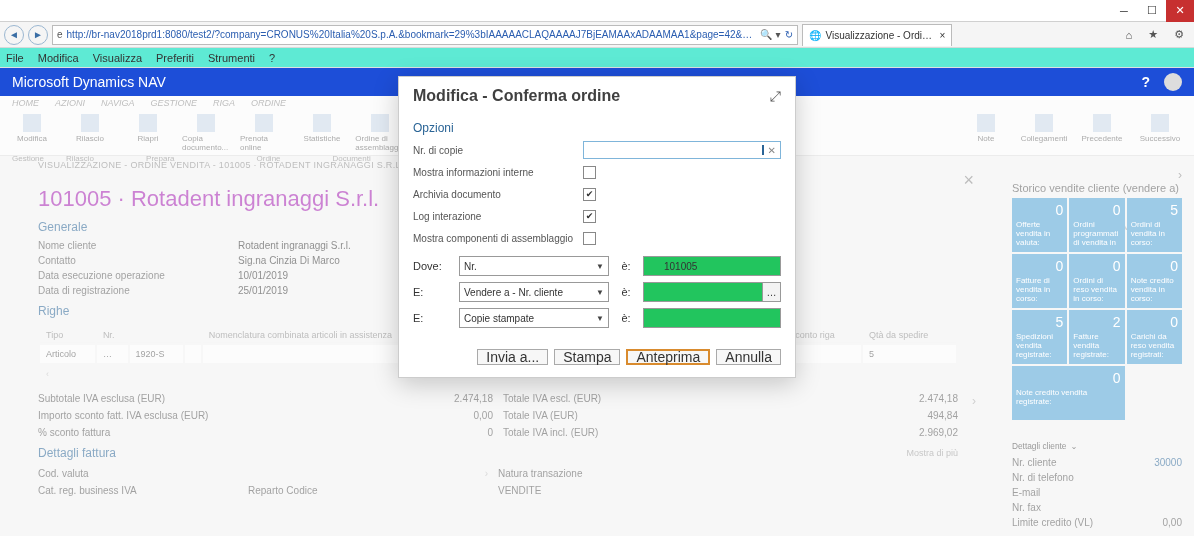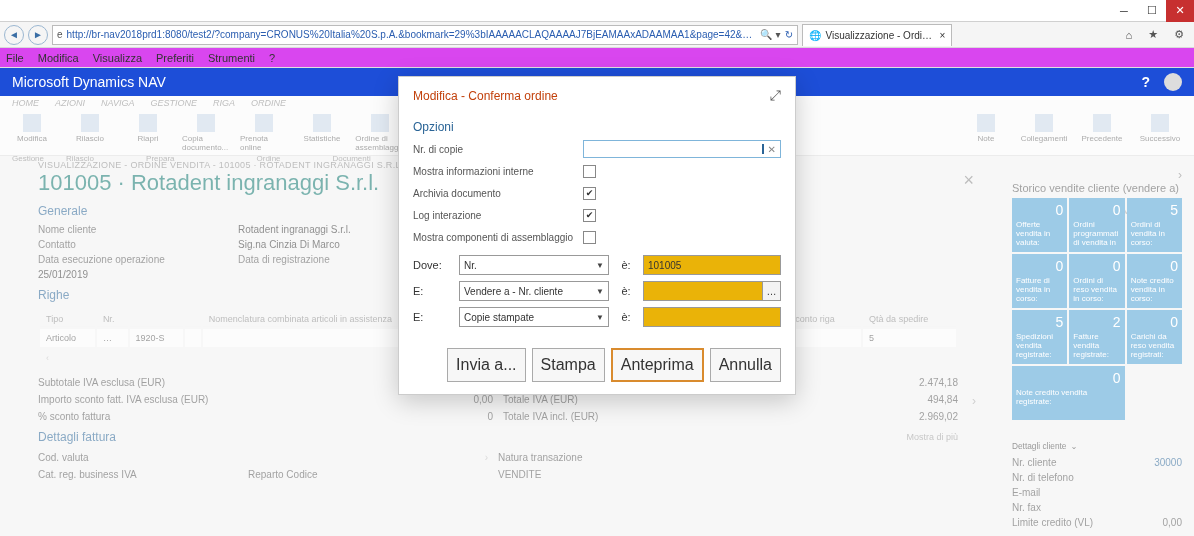--- a/index.html
+++ b/index.html
@@ -14,42 +14,42 @@
 .addrbar { height: 26px; background: #f5f5f5; display: flex; align-items: center; padding: 0 4px; gap: 4px; border-bottom: 1px solid #d9d9d9; }
 .navcircle { width: 20px; height: 20px; border: 1px solid #9bb7d1; border-radius: 50%; display: flex; align-items: center; justify-content: center; font-size: 10px; color: #3a6ea5; }
 .urlbox { flex: 1; height: 20px; border: 1px solid #bbb; background: #fff; display: flex; align-items: center; padding: 0 4px; font-size: 10px; color: #2a5db0; }
 .urlbox .etiny { color: #555; margin-right: 4px; }
 .urlbox .utext { flex: 1; overflow: hidden; white-space: nowrap; text-overflow: ellipsis; }
 .urlbox .srch { color: #555; margin: 0 4px; }
 .tab { display: flex; align-items: center; gap: 4px; background: #fff; border: 1px solid #bbb; border-bottom: none; height: 22px; padding: 0 6px; font-size: 10px; color: #333; max-width: 160px; }
 .tab .tlabel { overflow: hidden; white-space: nowrap; text-overflow: ellipsis; max-width: 110px; }
 
 
-.menubar { height: 20px; background: #d946ef; display: flex; align-items: center; gap: 14px; padding: 0 6px; font-size: 11px; color: #333; border-bottom: 1px solid #e0e0e0; }
+.menubar { height: 20px; background: #5eead4; display: flex; align-items: center; gap: 14px; padding: 0 6px; font-size: 11px; color: #333; border-bottom: 1px solid #e0e0e0; }
 
 
 .apphdr { height: 28px; background: #1d4ed8; color: #fff; display: flex; align-items: center; padding: 0 12px; font-size: 14px; font-weight: 300; justify-content: space-between; }
 .apphdr .right { display: flex; align-items: center; gap: 14px; }
 .avatar { width: 18px; height: 18px; border-radius: 50%; background: #ddd; }
 
 
 .ribbonarea { height: 60px; background: #fafafa; border-bottom: 1px solid #ddd; position: relative; padding: 2px 8px; }
 .ribtabs { display: flex; gap: 8px; font-size: 9px; color: #888; height: 14px; font-style: italic; }
 .ribtabs span { padding: 0 4px; }
 .ribicons { display: flex; gap: 10px; margin-top: 2px; }
 .ribbtn { display: flex; flex-direction: column; align-items: center; font-size: 8px; color: #666; width: 48px; }
 .ribicn { width: 18px; height: 18px; background: #c9d8e8; margin-bottom: 2px; }
 .ribgrp { display: flex; gap: 22px; font-size: 8px; color: #888; margin-top: 2px; padding-left: 4px; }
 .ribright { position: absolute; right: 10px; top: 18px; display: flex; gap: 10px; }
 .ribright .ribbtn { width: 48px; }
 
 
 .content { position: absolute; top: 156px; left: 0; right: 0; bottom: 0; padding: 4px 20px 0 38px; }
 .breadcrumb { font-size: 9px; color: #888; letter-spacing: .3px; }
-.pagetitle { font-size: 22px; font-weight: 300; color: #0f766e; margin-top: 0; }
+.pagetitle { font-size: 22px; font-weight: 300; color: #a21caf; margin-top: 16px; }
 .sectionhdr { color: #2a6496; font-size: 12px; margin: 8px 0 6px; display: flex; justify-content: space-between; align-items: center; }
 .hint { color: #999; font-size: 9px; }
 
 .grid2 { display: grid; grid-template-columns: 200px 1fr; row-gap: 4px; font-size: 10px; color: #555; }
 .grid2 .lbl { color: #555; }
 .grid2 .val { color: #333; }
 
 .tbl { width: 100%; font-size: 9px; color: #555; margin-top: 8px; }
 .tbl th { font-weight: 400; color: #888; text-align: left; padding: 2px 6px; border-bottom: 1px solid #eee; }
 .tbl td { padding: 4px 6px; }
@@ -68,40 +68,40 @@
 .dettcli { margin-top: 10px; font-size: 10px; color: #555; }
 .dettcli h5 { font-weight: 400; color: #444; display: flex; align-items: flex-start; gap: 4px; margin-bottom: 4px; margin-top: 21px; }
 .kv { display: flex; justify-content: space-between; padding: 2px 0; }
 
 
 .dim { position: absolute; inset: 0; background: rgba(255,255,255,.45); pointer-events: none; }
 
 
 .modal { position: absolute; left: 398px; top: 76px; width: 398px; background: #fff; border: 1px solid #ccc; box-shadow: 0 6px 24px rgba(0,0,0,.2); z-index: 50; font-size: 11px; color: #333; }
 .modal .mhdr { display: flex; justify-content: space-between; align-items: center; padding: 10px 14px 6px; }
-.modal .mhdr .mtitle { font-size: 12px; color: #c2410c; }
+.modal .mhdr .mtitle { font-size: 16px; color: #404040; font-weight: bold; }
 .modal .expand { font-size: 14px; color: #555; }
 .modal .section { padding: 4px 14px; }
 .msechdr { color: #2a6496; font-size: 12px; margin: 6px 0 4px; }
 .optrow { display: grid; grid-template-columns: 170px 1fr; align-items: center; height: 22px; }
 .optrow .olbl { color: #555; font-size: 10px; }
 .txtbox { height: 18px; border: 1px solid #7fb5da; background: #fff; width: 100%; padding: 0 4px; font-size: 10px; display: flex; align-items: center; justify-content: space-between; }
 .txtbox .xc { color: #888; font-size: 10px; }
 .txtbox .curtick { width: 2px; height: 10px; background: #2a6496; }
 .cb { width: 13px; height: 13px; border: 1px solid #888; display: inline-flex; align-items: center; justify-content: center; font-size: 9px; color: #333; background: #fff; }
 .filterblk { padding: 0 14px 10px; }
 .filterrow { display: grid; grid-template-columns: 40px 150px 22px 1fr; align-items: center; gap: 6px; height: 26px; }
 .selbox { height: 20px; border: 1px solid #999; background: #fff; display: flex; align-items: center; justify-content: space-between; padding: 0 4px; font-size: 10px; }
 .selbox .caret { font-size: 8px; color: #444; }
-.valinpt { height: 20px; border: 1px solid #999; background: #eab308; padding: 0 4px; font-size: 10px; display: flex; align-items: center; }
+.valinpt { height: 20px; border: 1px solid #999; background: #22c55e; padding: 0 20px; font-size: 10px; display: flex; align-items: center; }
 .elllook { height: 20px; width: 18px; border: 1px solid #999; border-left: none; background: #f3f3f3; display: flex; align-items: center; justify-content: center; font-size: 10px; }
 .valwrap { display: flex; }
 .valwrap .valinpt { flex: 1; }
 .btnrow { display: flex; justify-content: flex-end; gap: 6px; padding: 8px 14px 12px; }
-.mbtn { height: 34px; min-width: 54px; border: 1px solid #aaa; background: #f7f7f7; font-size: 16px; padding: 0 8px; display: flex; align-items: center; justify-content: center; color: #333; }
+.mbtn { height: 16px; min-width: 54px; border: 1px solid #aaa; background: #f7f7f7; font-size: 14px; padding: 0 8px; display: flex; align-items: center; justify-content: center; color: #333; }
 .mbtn.hl { border: 2px solid #d98b2e; }
 
 .closex { position: absolute; right: 220px; top: 170px; font-size: 18px; color: #888; }
 .scrollhint { position: absolute; right: 218px; bottom: 128px; font-size: 12px; color: #aaa; }
 </style>
 </head>
 <body>
 
 <div class="titlebar">
   <div class="wbtn">─</div>
@@ -231,20 +231,21 @@
   <div class="sectionhdr">
     <span>Generale</span>
     <span class="hint">Mostra di più</span>
   </div>
   <div class="grid2" style="width:500px">
     <div class="lbl">Nome cliente</div>
     <div class="val">Rotadent ingranaggi S.r.l.</div>
     <div class="lbl">Contatto</div>
     <div class="val">Sig.na Cinzia Di Marco</div>
     <div class="lbl">Data esecuzione operazione</div>
+    <div class="val">10/01/2019</div>
     <div class="lbl">Data di registrazione</div>
     <div class="val">25/01/2019</div>
   </div>
 
   <div class="sectionhdr">
       <span>Righe</span>
     </div>
   <table class="tbl" style="width:920px">
     <thead>
         <tr id="righe-hdr">

